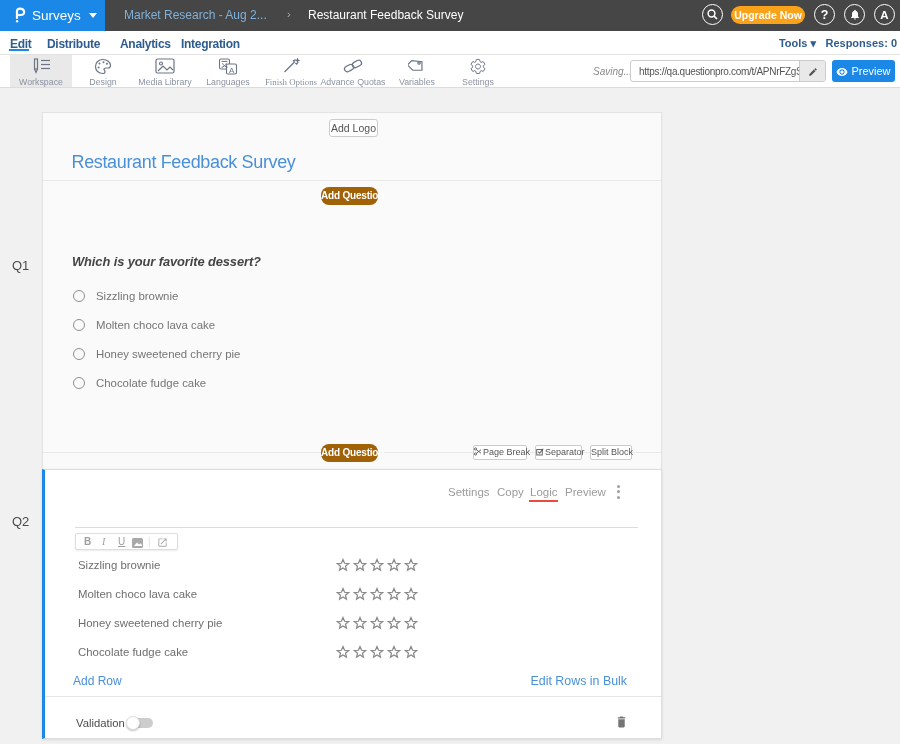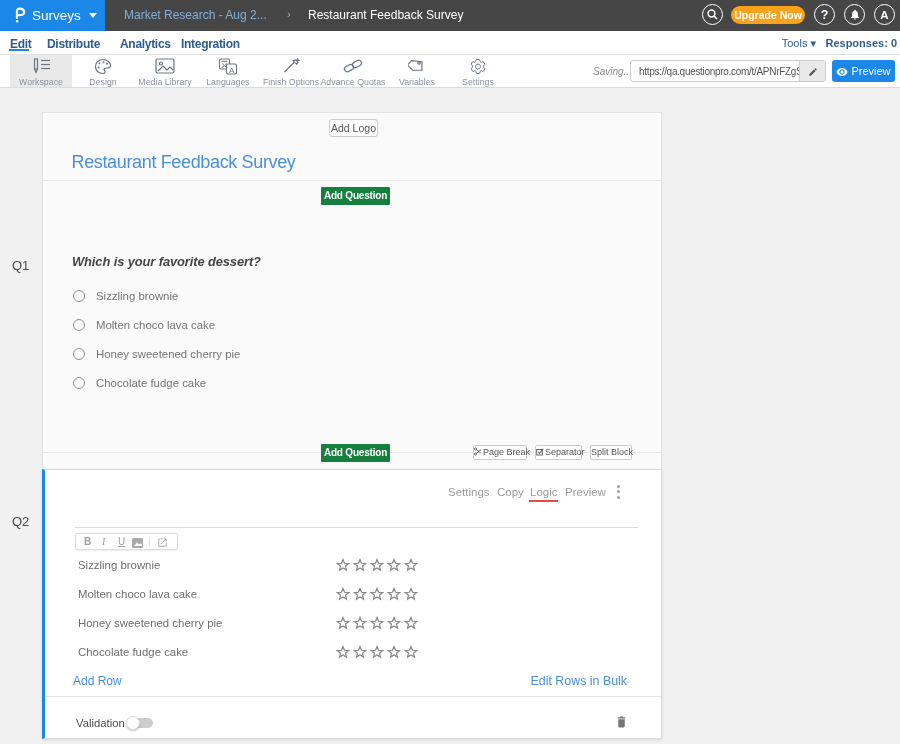--- a/index.html
+++ b/index.html
@@ -12,40 +12,40 @@
 #brand .caret { position:absolute; left:89px; top:13px; width:0; height:0; border-left:4.5px solid transparent; border-right:4.5px solid transparent; border-top:5px solid #fff; }
 .crumb1 { position:absolute; left:124px; top:8px; font-size:12px; color:#7fb0d9; white-space:nowrap; }
 .crumbsep { position:absolute; left:287px; top:8px; font-size:11px; color:#aaa; }
 .crumb2 { position:absolute; left:308px; top:8px; font-size:12px; color:#fff; white-space:nowrap; }
 .cir { position:absolute; top:4px; width:21px; height:21px; border:1.2px solid #fff; border-radius:50%; color:#fff; text-align:center; }
 #upgrade { position:absolute; left:731px; top:6px; width:74px; height:18px; background:#f9a21a; border-radius:9px; color:#fff; font-size:10.5px; font-weight:bold; text-align:center; line-height:18px; }
 
 #tabs { position:absolute; left:0; top:31px; width:900px; height:24px; background:#fff; border-bottom:1px solid #e2e2e2; }
 #tabs .tab { position:absolute; top:6px; font-size:12px; font-weight:bold; letter-spacing:-0.3px; color:#2e5c8e; white-space:nowrap; }
 #tabs .underline { position:absolute; left:9px; top:17.5px; width:20px; height:2px; background:#1b87e6; }
-#tools { position:absolute; right:84px; top:6px; font-size:11px; font-weight:normal; color:#2e5c8e; }
+#tools { position:absolute; right:84px; top:6px; font-size:11px; font-weight:bold; color:#2e5c8e; }
 #resp { position:absolute; right:3px; top:6px; font-size:11px; font-weight:bold; color:#2e5c8e; }
 
 #toolbar { position:absolute; left:0; top:55px; width:900px; height:33px; background:#fff; border-bottom:1px solid #dcdcdc; }
 .titem { position:absolute; top:0; height:32px; text-align:center; }
 .titem .lbl { position:absolute; top:22px; left:0; right:0; font-size:8.8px; color:#8a92a0; white-space:nowrap; text-align:center; }
 .titem svg { position:absolute; top:3px; left:50%; transform:translateX(-50%); }
 #saving { position:absolute; left:593px; top:11px; font-size:10px; font-style:italic; color:#8a8a8a; }
 #urlbox { position:absolute; left:630px; top:5px; width:196px; height:22px; background:#fff; border:1px solid #ccc; border-radius:3px; overflow:hidden; }
 #urlbox .txt { position:absolute; left:8px; top:5px; font-size:10px; letter-spacing:-0.3px; color:#555; white-space:nowrap; }
 #urlbox .pen { position:absolute; right:0; top:0; width:26px; height:22px; background:#e9e9e9; border-left:1px solid #ccc; text-align:center; }
 #previewbtn { position:absolute; left:832px; top:5px; width:63px; height:22px; background:#1b87e6; border-radius:3px; color:#fff; font-size:11px; text-align:center; line-height:22px; }
 
 #main { position:absolute; left:0; top:88px; width:900px; height:656px; background:#f1f1f1; }
 #card { position:absolute; left:42px; top:24px; width:620px; height:357px; background:#fafafa; border:1px solid #e3e3e3; border-bottom:none; box-shadow:0 1px 2px rgba(0,0,0,0.05); }
 .qlabel { position:absolute; left:12px; font-size:13px; color:#4a4a4a; }
 #addlogo { position:absolute; left:286px; top:6px; width:49px; height:18px; background:#fff; border:1px solid #ccc; border-radius:3px; font-size:10.5px; color:#555; text-align:center; line-height:16px; }
 #title { position:absolute; left:28.5px; top:38.5px; font-size:18px; letter-spacing:-0.35px; color:#4a90d9; white-space:nowrap; }
 #hdrline { position:absolute; left:0; top:67px; width:618px; border-top:1px solid #e8e8e8; }
-.addq { position:absolute; width:69px; height:18px; background:#15803d; border-radius:1px; color:#fff; font-size:10px; font-weight:bold; letter-spacing:-0.2px; text-align:center; line-height:18px; white-space:nowrap; }
+.addq { position:absolute; width:57px; height:18px; background:#a16207; border-radius:8px; color:#fff; font-size:10px; font-weight:bold; letter-spacing:-0.2px; text-align:center; line-height:18px; white-space:nowrap; }
 #q1text { position:absolute; left:29px; top:141px; font-size:12.9px; font-weight:bold; letter-spacing:-0.1px; color:#454545; white-space:nowrap;font-style:italic; }
 .radio { position:absolute; left:30px; width:12px; height:12px; border:1.3px solid #8f8f8f; border-radius:50%; background:#fafafa; }
 .opt { position:absolute; left:53px; font-size:11.4px; color:#757575; white-space:nowrap; }
 #q1line { position:absolute; left:0; top:339px; width:618px; border-top:1px solid #e8e8e8; }
 .sidebtn { position:absolute; height:15px; background:#fff; border:1px solid #ccc; border-radius:2px; font-size:9px; color:#555; text-align:center; line-height:13px; white-space:nowrap; }
 
 #q2 { position:absolute; left:42px; top:381px; width:620px; height:270px; background:#fff; border:1px solid #ddd; border-left:3px solid #1b87e6; box-shadow:0 1px 3px rgba(0,0,0,0.1); }
 .hlink { position:absolute; top:16px; font-size:11.5px; color:#9b9b9b; }
 #logicline { position:absolute; left:484px; top:30px; width:29px; height:2px; background:#e84c3d; }
 #dots { position:absolute; left:572px; top:14.5px; width:3px; }
@@ -145,21 +145,21 @@
           <rect x="8" y="6" width="10" height="10" rx="1.5" fill="#fff"></rect>
           <g stroke="#6b7585" stroke-width="1">
             <line x1="3" y1="3.4" x2="9" y2="3.4"></line>
             <path d="M4 5.2 C5 7.5 7 9 9 9.4 M8 5.2 C7 7.5 5 9 3 9.4" fill="none"></path>
           </g>
           <text x="10.6" y="14.5" font-size="8" fill="#6b7585" stroke="none" font-family="Liberation Sans">A</text>
         </g>
       </svg>
     <span class="lbl">Languages</span>
   </div>
-  <div class="titem" style="left:260px; width:62px;">
+  <div class="titem" style="left:260px; width:62px;font-family:Liberation Serif, serif;">
     <svg width="19" height="17" viewBox="0 0 19 17">
         <g fill="none" stroke="#6b7585" stroke-width="1.2">
           <path d="M13 4 L3 14"></path>
           <path d="M12.2 3.2 L14 1.4 M15 6 L16.8 4.2 M13.8 4.8 L15.6 6.6 M11.4 2.4 L13.2 4.2"></path>
           <path d="M16 1 l.4 1 l1 .4 l-1 .4 l-.4 1 l-.4 -1 l-1 -.4 l1 -.4 Z" fill="#6b7585"></path>
         </g>
       </svg>
     <span class="lbl">Finish Options</span>
   </div>
   <div class="titem" style="left:320px; width:66px;">

